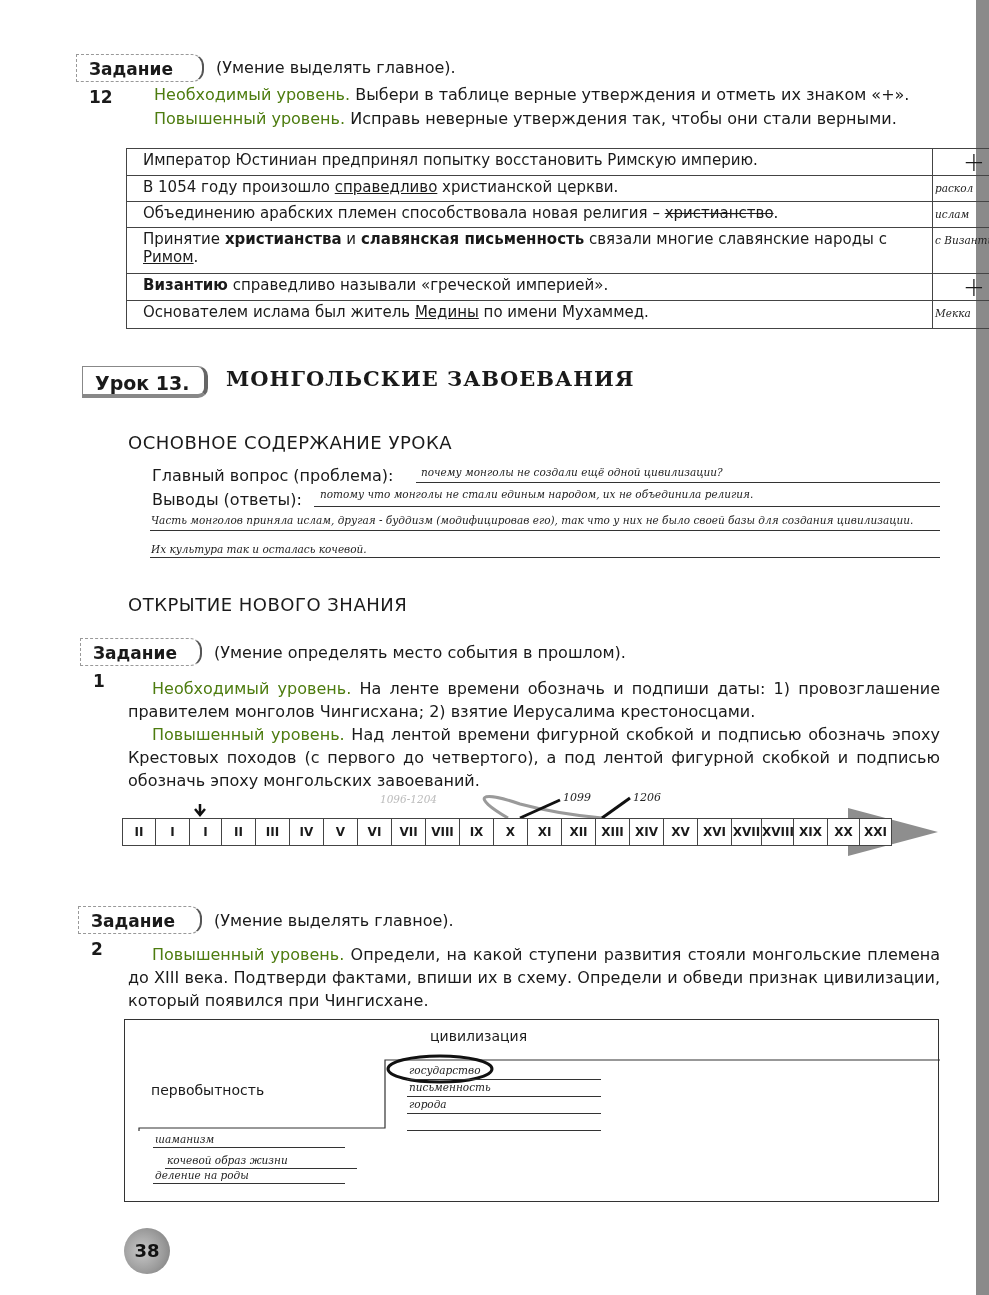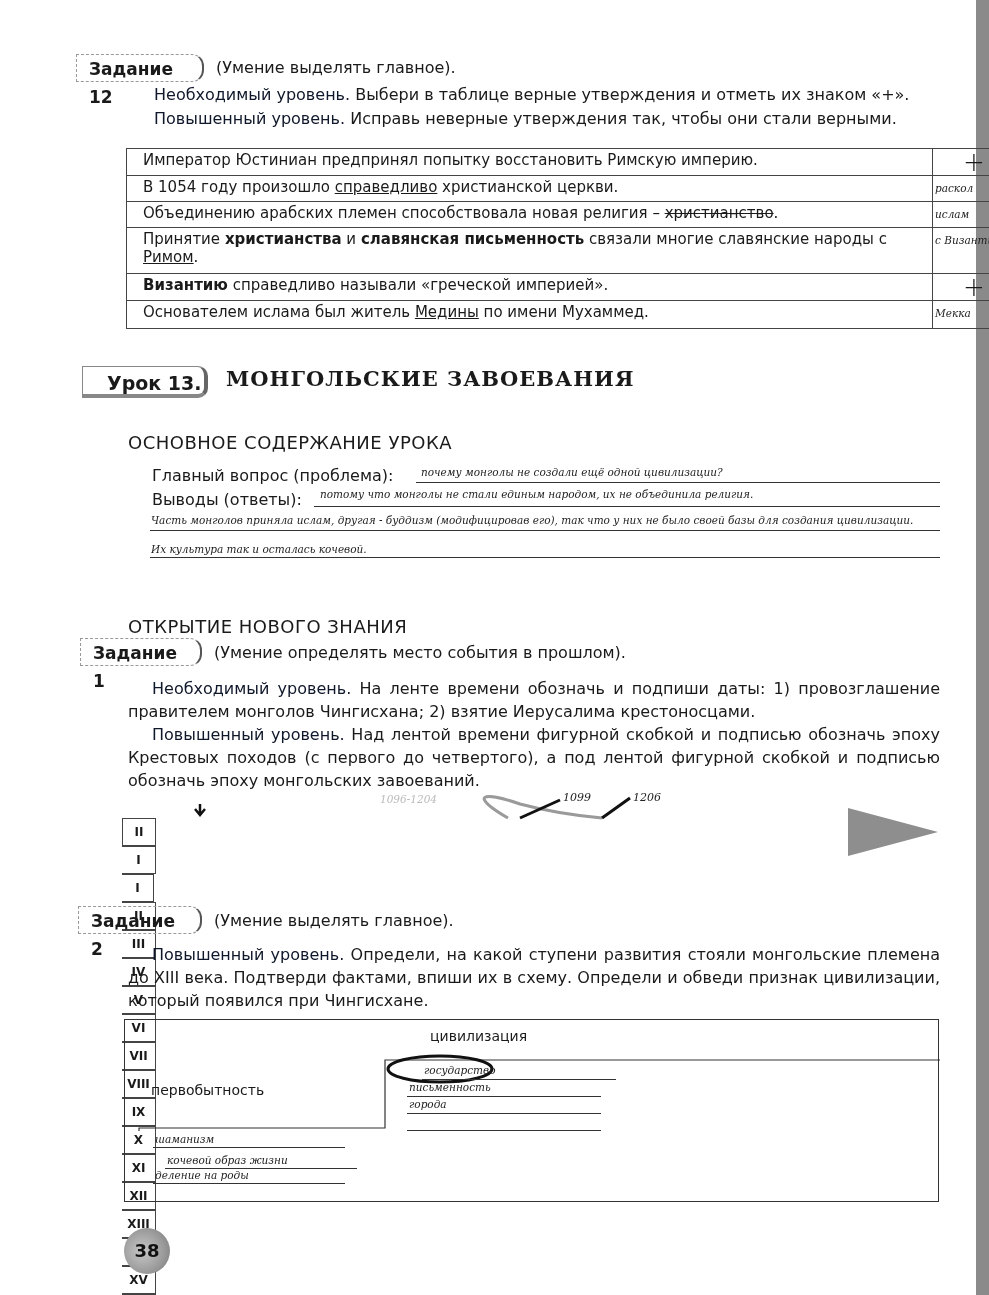--- a/index.html
+++ b/index.html
@@ -4,37 +4,37 @@
 <style>
   html, body { margin:0; padding:0; }
   body { width:989px; height:1295px; position:relative; background:#fff; overflow:hidden;
          font-family:"DejaVu Sans", sans-serif; color:#1a1a1a; }
   .abs { position:absolute; }
   .edge { position:absolute; left:976px; top:0; width:13px; height:1295px; background:#8a8a8a; }
   .task-tag { position:absolute; height:28px; border:1px dashed #999; border-right:2px solid #555;
               border-radius:0 12px 12px 0; font-weight:bold; font-size:17px; line-height:28px;
               padding:0 10px 0 12px; box-sizing:border-box; }
   .skill { font-size:16px; }
-  .grey { color:#0f172a; }
+  .grey { color:#4d7c0f; }
   .para { font-size:16px; line-height:23px; }
   .hw { font-family:"DejaVu Serif", serif; font-style:italic; font-size:10.5px; color:#222; }
   table.t12 { border-collapse:collapse; position:absolute; left:126px; top:148px; width:890px; }
   table.t12 td { border:1px solid #444; font-size:15px; padding:2px 16px; vertical-align:top; }
   table.t12 td.ans { width:78px; padding:2px 2px; }
   .u { text-decoration:underline; }
   .strike { text-decoration:line-through; }
   .lesson-tag { position:absolute; left:82px; top:366px; width:126px; height:32px;
                 border:1px solid #888; border-right:4px solid #666; border-bottom:4px solid #888;
                 border-radius:0 10px 10px 0; font-weight:bold; font-size:19px; line-height:32px;
-                padding-left:24px; box-sizing:border-box; }
+                padding-left:12px; box-sizing:border-box; }
   .lesson-title { position:absolute; left:226px; top:366px; font-family:"DejaVu Serif", serif;
                   font-weight:bold; font-size:21px; letter-spacing:1px; }
   .sec { position:absolute; font-size:18px; letter-spacing:0.5px; }
   .line { position:absolute; border-bottom:1px solid #333; height:0; }
-  .tl { position:absolute; left:122px; top:818px; height:28px; display:flex;flex-direction:column; }
+  .tl { position:absolute; left:122px; top:818px; height:28px; display:flex; }
   .tl .cell { height:28px; border:1px solid #444; border-left:none; box-sizing:border-box;
               font-size:12px; font-weight:bold; text-align:center; line-height:26px; background:#fff; }
   .tl .cell:first-child { border-left:1px solid #444; }
   .scheme { position:absolute; left:124px; top:1019px; width:815px; height:183px; border:1px solid #333; box-sizing:border-box; }
   .page-num { position:absolute; left:124px; top:1228px; width:46px; height:46px; border-radius:50%;
               background:radial-gradient(circle at 40% 50%, #c8c8c8 0%, #9a9a9a 60%, #777 100%);
               font-weight:bold; font-size:18px; text-align:center; line-height:46px; color:#111; }
 </style>
 </head>
 <body>
@@ -97,21 +97,21 @@
 <div class="abs" style="left:152px;top:490px;font-size:16px;">Выводы (ответы):</div>
 <div class="line" style="left:314px;top:506px;width:626px;"></div>
 <div class="abs hw" style="left:320px;top:488px;">потому что монголы не стали единым народом, их не объединила религия.</div>
 
 <div class="line" style="left:150px;top:530px;width:790px;"></div>
 <div class="abs hw" style="left:151px;top:514px;">Часть монголов приняла ислам, другая - буддизм (модифицировав его), так что у них не было своей базы для создания цивилизации.</div>
 
 <div class="line" style="left:150px;top:557px;width:790px;"></div>
 <div class="abs hw" style="left:151px;top:543px;">Их культура так и осталась кочевой.</div>
 
-<div class="sec" style="left:128px;top:594px;margin-top:22px;">ОТКРЫТИЕ  НОВОГО  ЗНАНИЯ</div>
+<div class="sec" style="left:128px;top:594px;">ОТКРЫТИЕ  НОВОГО  ЗНАНИЯ</div>
 
 <div class="task-tag" style="left:80px;top:638px;width:122px;">Задание 1</div>
 <div class="abs skill" style="left:214px;top:643px;">(Умение определять место события в прошлом).</div>
 
 <div class="abs para" style="left:128px;top:677px;width:812px;text-indent:24px;text-align:justify;">
   <span class="grey">Необходимый уровень.</span>
   <span>На ленте времени обозначь и подпиши даты: 1) провозглашение правителем монголов Чингисхана; 2) взятие Иерусалима крестоносцами.</span>
 </div>
 <div class="abs para" style="left:128px;top:723px;width:812px;text-indent:24px;text-align:justify;">
   <span class="grey">Повышенный уровень.</span>
@@ -164,21 +164,21 @@
 
 <div class="scheme">
   <div class="abs" style="left:305px;top:8px;font-size:14px;">цивилизация</div>
   <div class="abs" style="left:26px;top:62px;font-size:14px;">первобытность</div>
 
   <svg class="abs" style="left:0;top:0;" width="815" height="183">
     <path d="M14,111 L14,108 L260,108 L260,40 L815,40" stroke="#333" stroke-width="1.2" fill="none"></path>
     <ellipse cx="315" cy="49" rx="52" ry="13" stroke="#111" stroke-width="3" fill="none"></ellipse>
   </svg>
   <div id="civ-items">
-      <div class="abs hw" style="left: 282px; top: 44px; width: 192px; height: 15px; border-bottom: 1px solid rgb(51, 51, 51); padding-left: 2px; margin-left: 15px;">государство</div>
+      <div class="abs hw" style="left: 282px; top: 44px; width: 192px; height: 15px; border-bottom: 1px solid rgb(51, 51, 51); padding-left: 2px;">государство</div>
       <div class="abs hw" style="left: 282px; top: 61px; width: 192px; height: 15px; border-bottom: 1px solid rgb(51, 51, 51); padding-left: 2px;">письменность</div>
       <div class="abs hw" style="left: 282px; top: 78px; width: 192px; height: 15px; border-bottom: 1px solid rgb(51, 51, 51); padding-left: 2px;">города</div>
       <div class="abs hw" style="left: 282px; top: 95px; width: 192px; height: 15px; border-bottom: 1px solid rgb(51, 51, 51); padding-left: 2px;"></div>
     </div>
   <div id="prim-items">
       <div class="abs hw" style="left: 28px; top: 113px; width: 190px; height: 14px; border-bottom: 1px solid rgb(51, 51, 51); padding-left: 2px;">шаманизм</div>
       <div class="abs hw" style="left: 28px; top: 134px; width: 190px; height: 14px; border-bottom: 1px solid rgb(51, 51, 51); padding-left: 2px; margin-left: 12px;">кочевой образ жизни</div>
       <div class="abs hw" style="left: 28px; top: 149px; width: 190px; height: 14px; border-bottom: 1px solid rgb(51, 51, 51); padding-left: 2px;">деление на роды</div>
     </div>
 </div>

